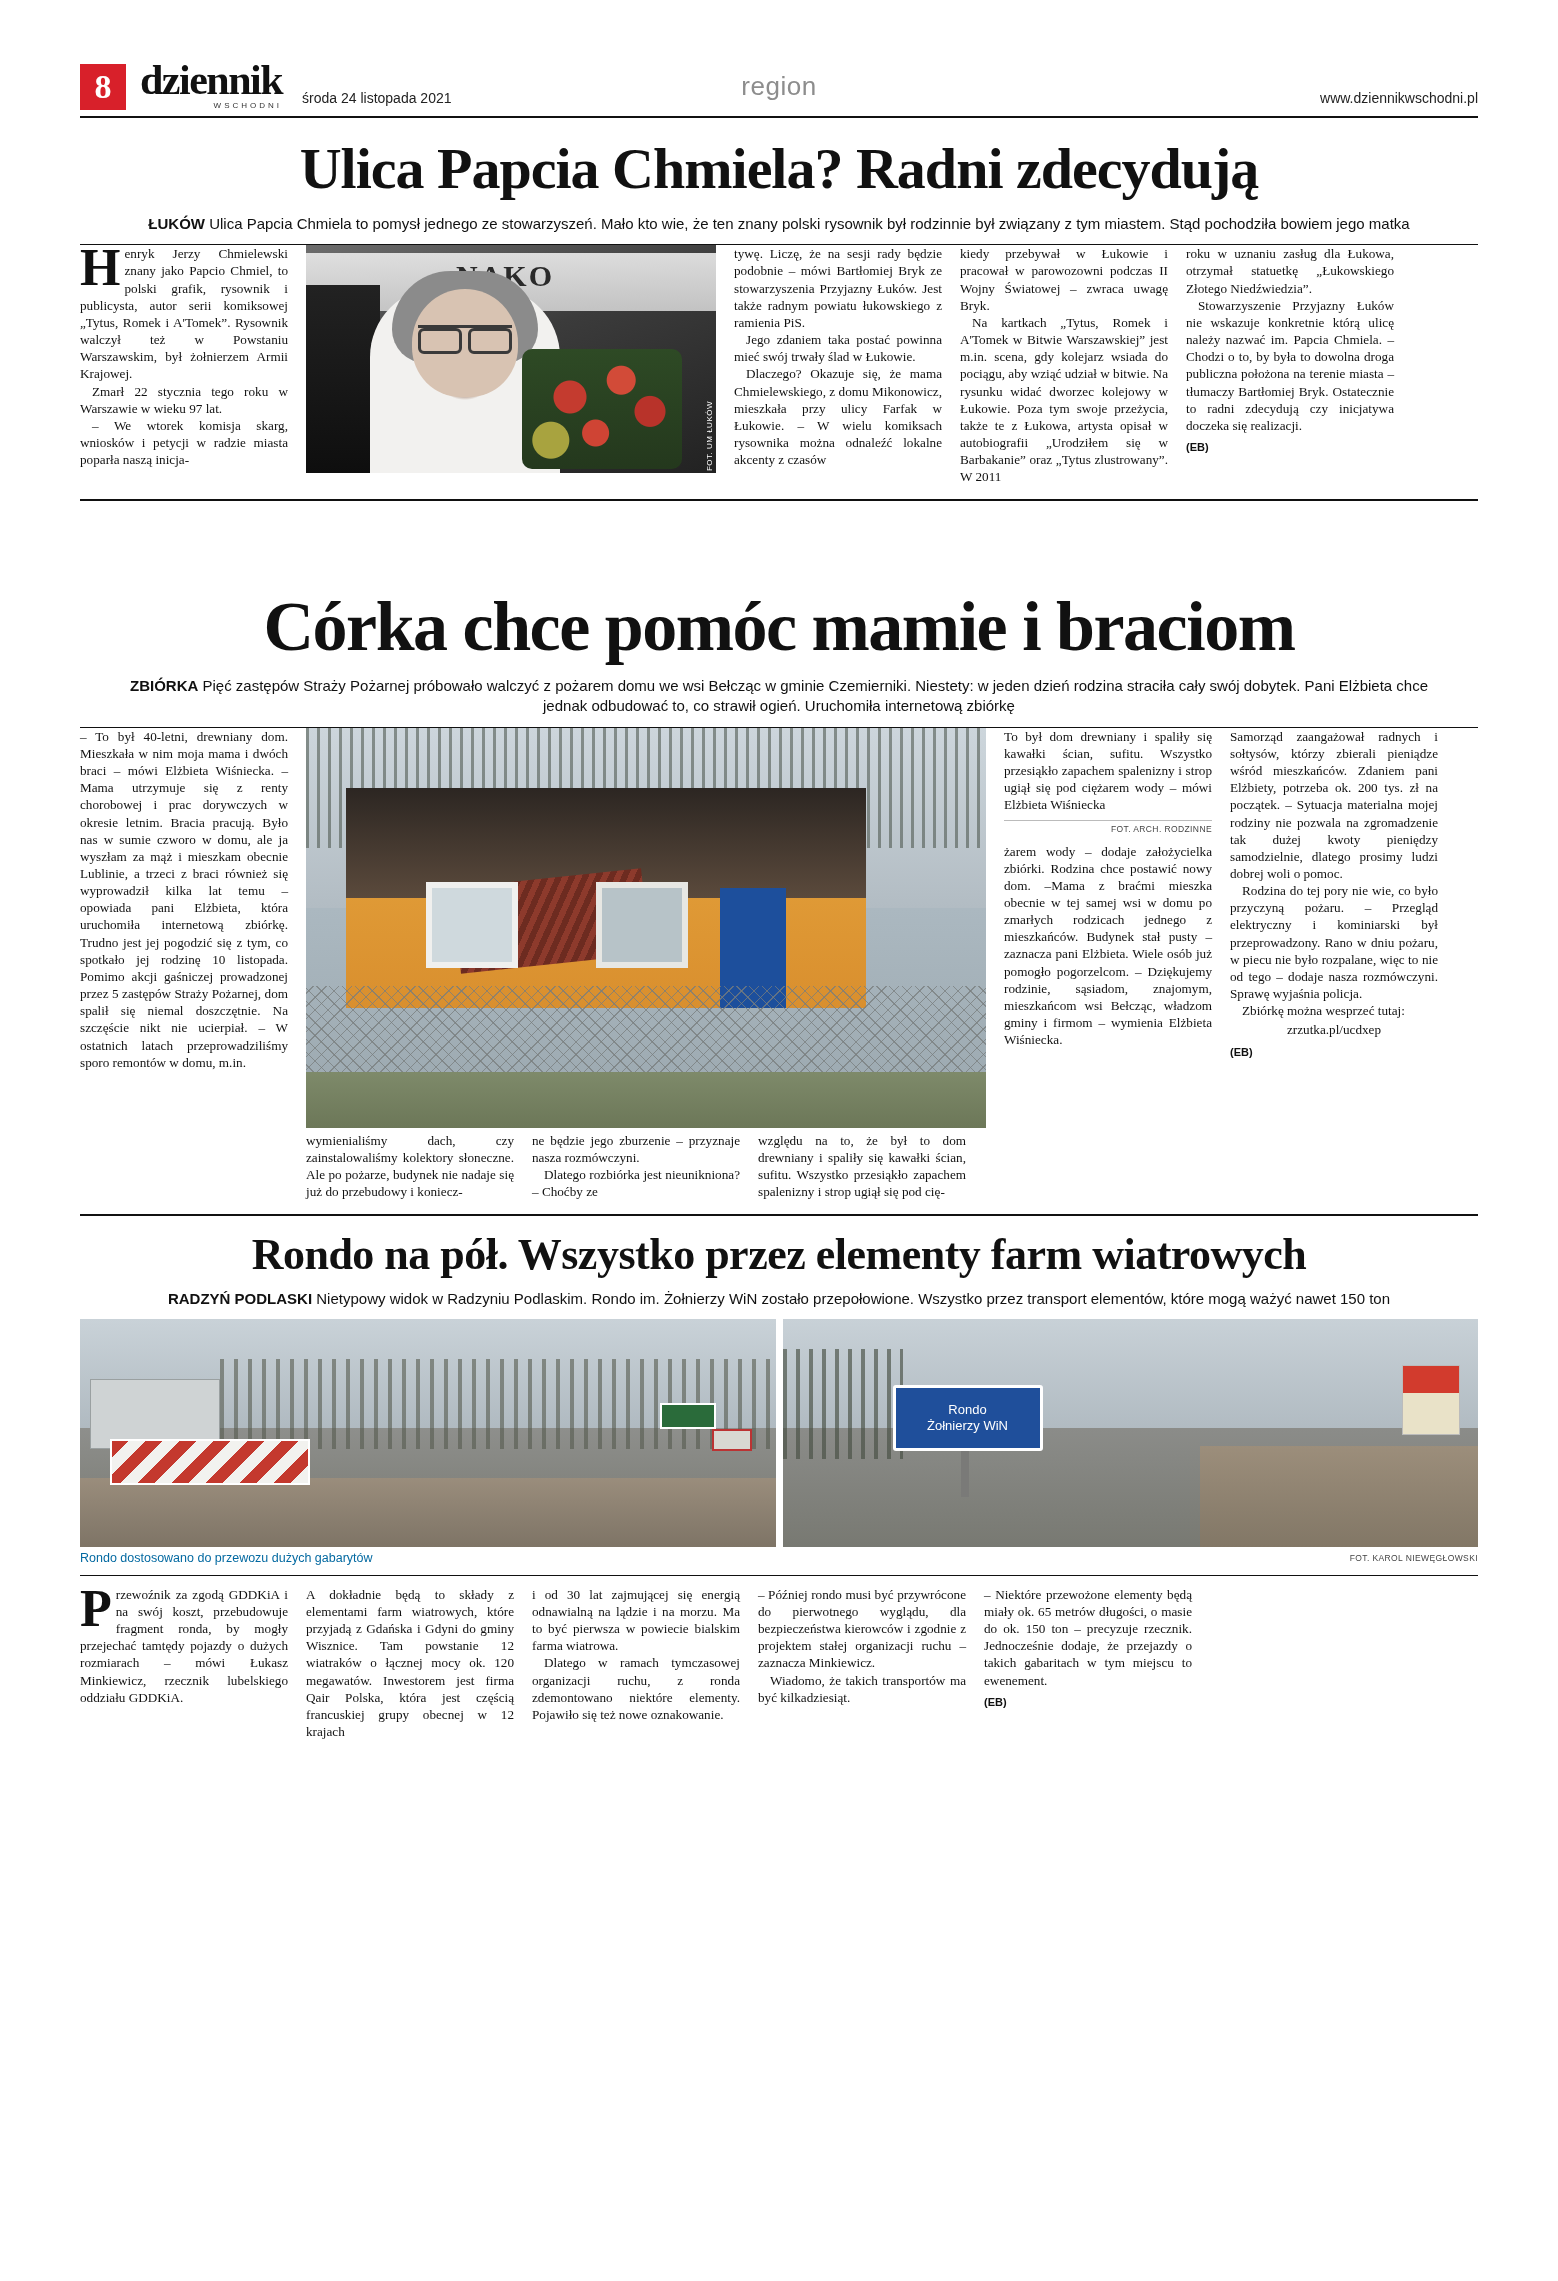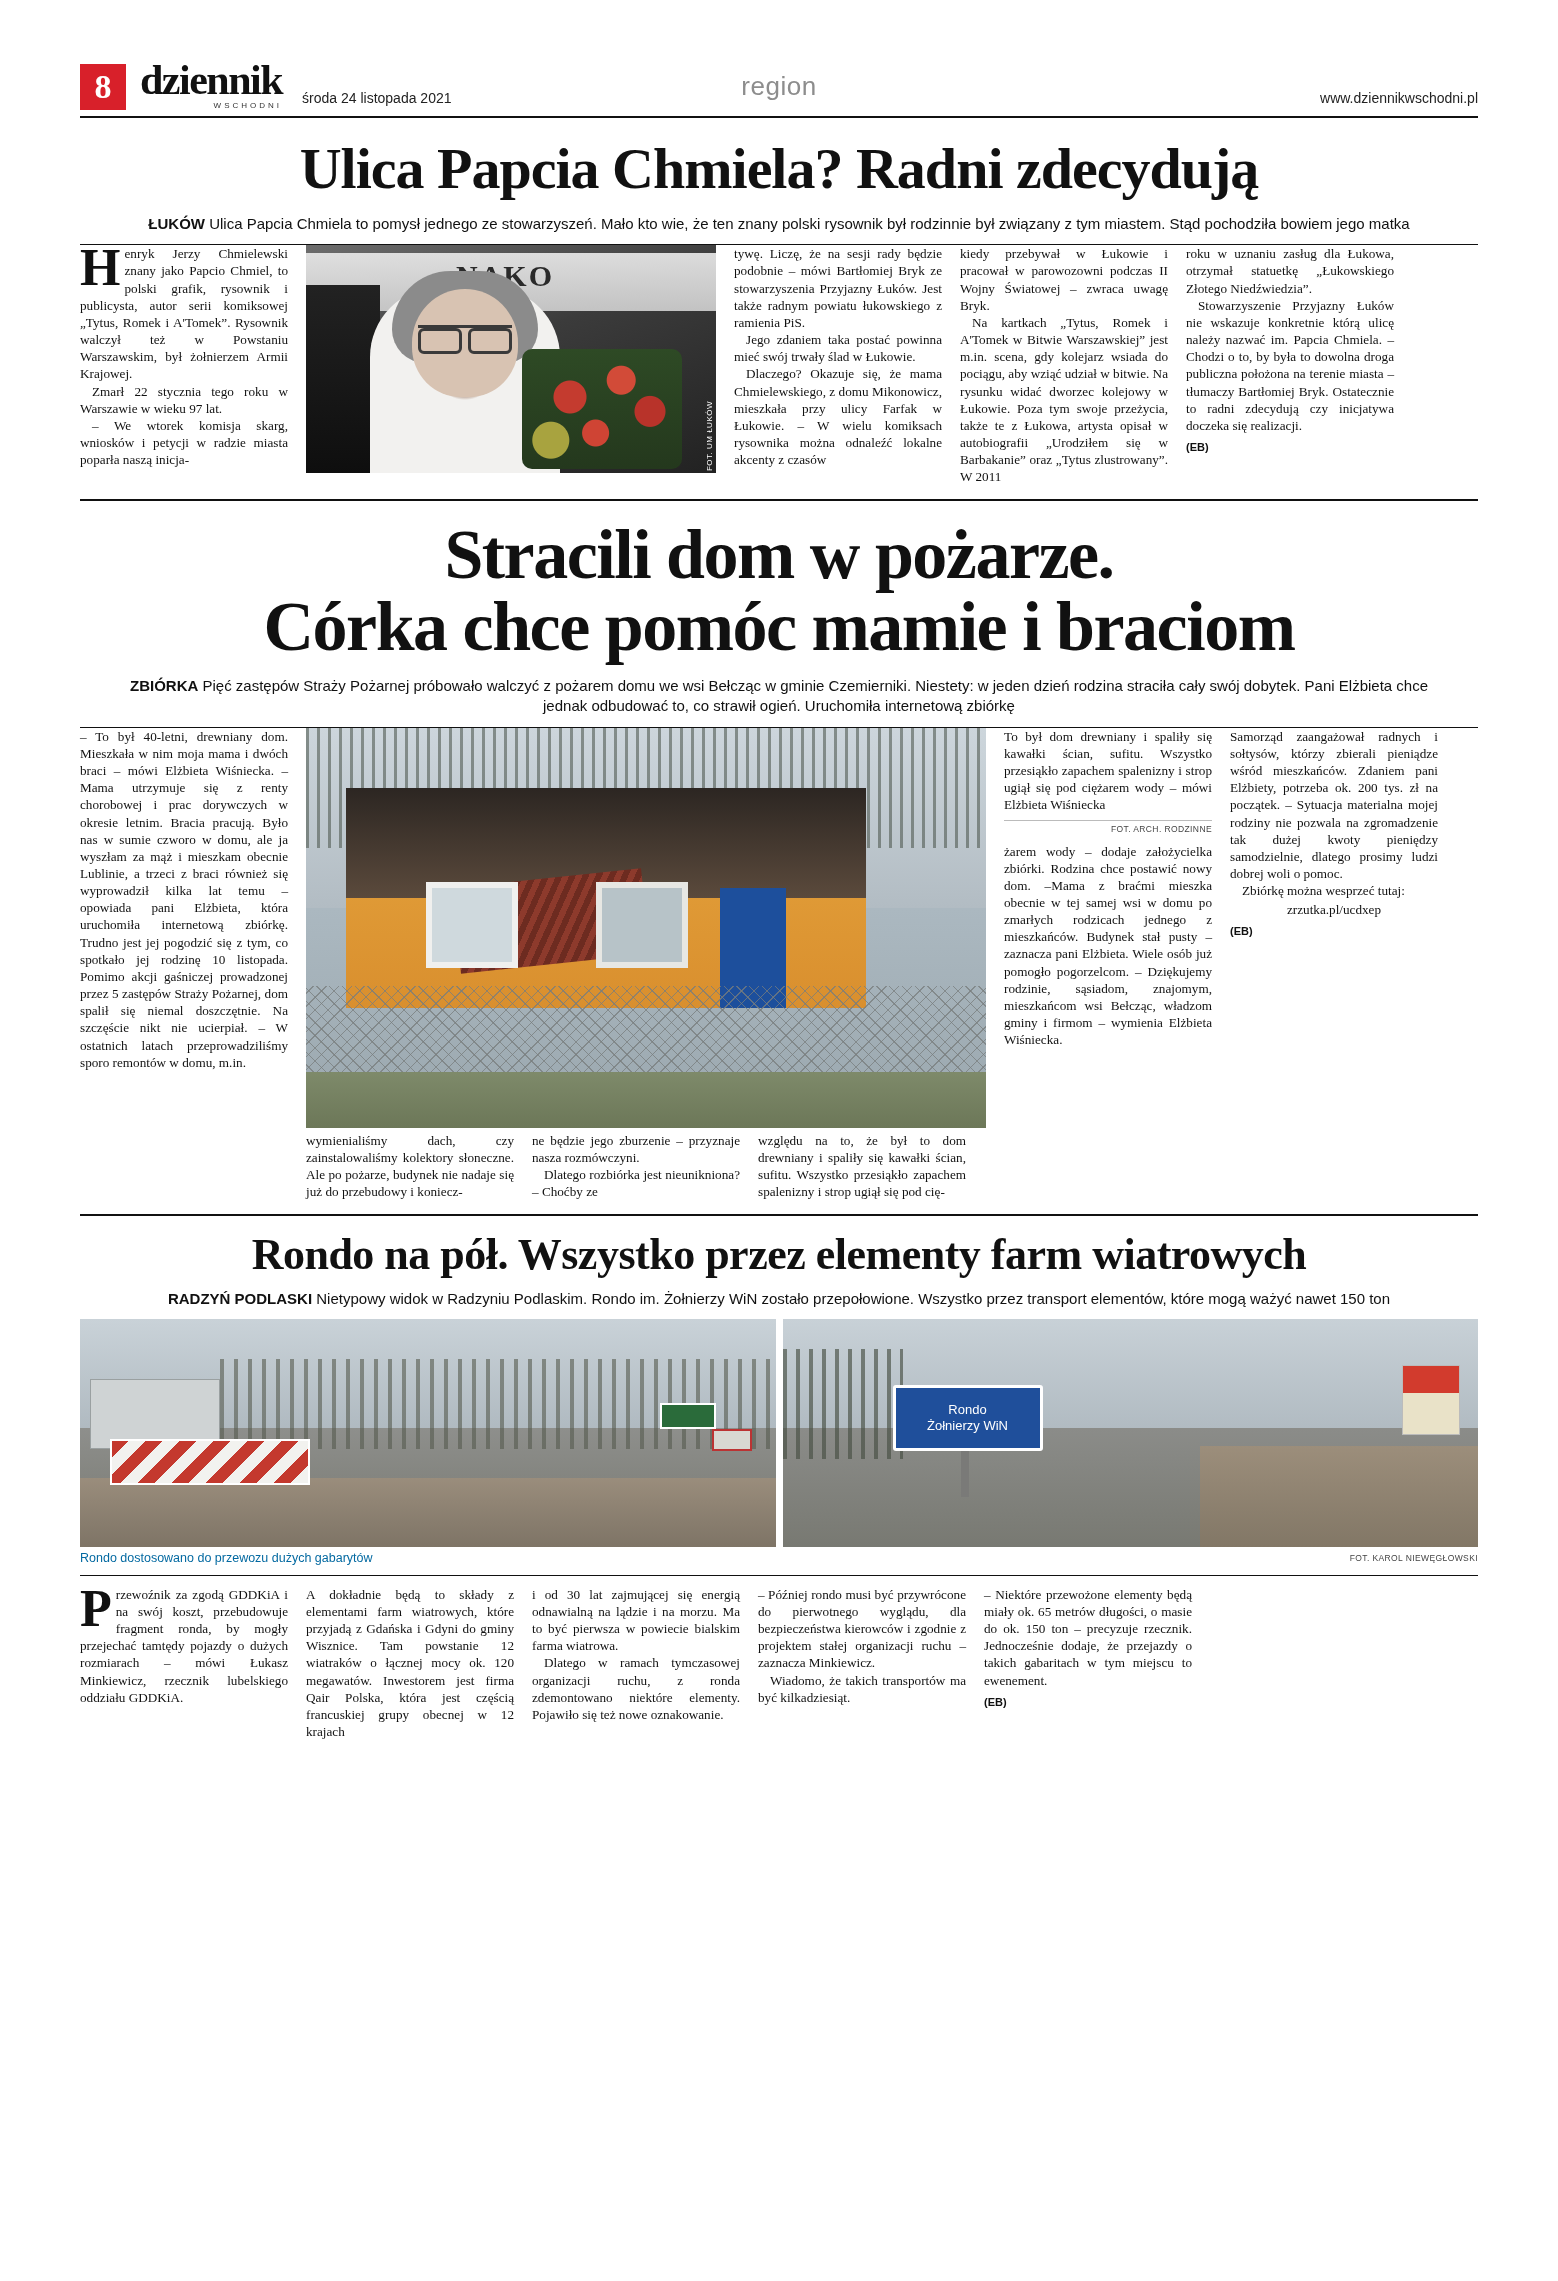--- a/index.html
+++ b/index.html
@@ -391,21 +391,21 @@
 
     <div class="col">
       <p class="first">roku w uznaniu zasług dla Łukowa, otrzymał statuetkę „Łukowskiego Złotego Niedźwiedzia”.</p>
       <p>Stowarzyszenie Przyjazny Łuków nie wskazuje konkretnie którą ulicę należy nazwać im. Papcia Chmiela. – Chodzi o to, by była to dowolna droga publiczna położona na terenie miasta – tłumaczy Bartłomiej Bryk. Ostatecznie to radni zdecydują czy inicjatywa doczeka się realizacji.</p>
       <div class="eb">(EB)</div>
     </div>
   </div>
 
   <div class="rule-thick" style="margin-top:14px"></div>
   <h1 class="headline-2">
-    <span>Stracili dom w pożarze.</span><br>
+    <br>
     <span>Córka chce pomóc mamie i braciom</span>
   </h1>
   <div class="standfirst">
     <span class="kicker">ZBIÓRKA</span><span> Pięć zastępów Straży Pożarnej próbowało walczyć z pożarem domu we wsi Bełcząc w gminie Czemierniki. Niestety: w jeden dzień rodzina straciła cały swój dobytek. Pani Elżbieta chce jednak odbudować to, co strawił ogień. Uruchomiła internetową zbiórkę</span>
   </div>
 
   <div class="art2">
     <div class="col">
       <p class="first">– To był 40-letni, drewniany dom. Mieszkała w nim moja mama i dwóch braci – mówi Elżbieta Wiśniecka. – Mama utrzymuje się z renty chorobowej i prac dorywczych w okresie letnim. Bracia pracują. Było nas w sumie czworo w domu, ale ja wyszłam za mąż i mieszkam obecnie Lublinie, a trzeci z braci również się wyprowadził kilka lat temu – opowiada pani Elżbieta, która uruchomiła internetową zbiórkę. Trudno jest jej pogodzić się z tym, co spotkało jej rodzinę 10 listopada. Pomimo akcji gaśniczej prowadzonej przez 5 zastępów Straży Pożarnej, dom spalił się niemal doszczętnie. Na szczęście nikt nie ucierpiał. – W ostatnich latach przeprowadziliśmy sporo remontów w domu, m.in.</p>
     </div>
@@ -439,20 +439,21 @@
     </div>
 
     <div class="col">
       <p class="first">To był dom drewniany i spaliły się kawałki ścian, sufitu. Wszystko przesiąkło zapachem spalenizny i strop ugiął się pod ciężarem wody – mówi Elżbieta Wiśniecka</p>
       <div class="credit-h" style="margin:6px 0 8px;border-top:1px solid #bbb;padding-top:3px;">FOT. ARCH. RODZINNE</div>
       <p class="first">żarem wody – dodaje założycielka zbiórki. Rodzina chce postawić nowy dom. –Mama z braćmi mieszka obecnie w tej samej wsi w domu po zmarłych rodzicach jednego z mieszkańców. Budynek stał pusty – zaznacza pani Elżbieta. Wiele osób już pomogło pogorzelcom. – Dziękujemy rodzinie, sąsiadom, znajomym, mieszkańcom wsi Bełcząc, władzom gminy i firmom – wymienia Elżbieta Wiśniecka.</p>
     </div>
 
     <div class="col">
       <p class="first">Samorząd zaangażował radnych i sołtysów, którzy zbierali pieniądze wśród mieszkańców. Zdaniem pani Elżbiety, potrzeba ok. 200 tys. zł na początek. – Sytuacja materialna mojej rodziny nie pozwala na zgromadzenie tak dużej kwoty pieniędzy samodzielnie, dlatego prosimy ludzi dobrej woli o pomoc.</p>
+      <p>Rodzina do tej pory nie wie, co było przyczyną pożaru. – Przegląd elektryczny i kominiarski był przeprowadzony. Rano w dniu pożaru, w piecu nie było rozpalane, więc to nie od tego – dodaje nasza rozmówczyni. Sprawę wyjaśnia policja.</p>
       <p>Zbiórkę można wesprzeć tutaj:</p>
       <p style="text-align:center;text-indent:0;margin-top:2px;">zrzutka.pl/ucdxep</p>
       <div class="eb">(EB)</div>
     </div>
   </div>
 
   <div class="rule-thick" style="margin-top:14px"></div>
   <h1 class="headline-3">Rondo na pół. Wszystko przez elementy farm wiatrowych</h1>
   <div class="standfirst">
     <span class="kicker">RADZYŃ PODLASKI</span><span> Nietypowy widok w Radzyniu Podlaskim. Rondo im. Żołnierzy WiN zostało przepołowione. Wszystko przez transport elementów, które mogą ważyć nawet 150 ton</span>

